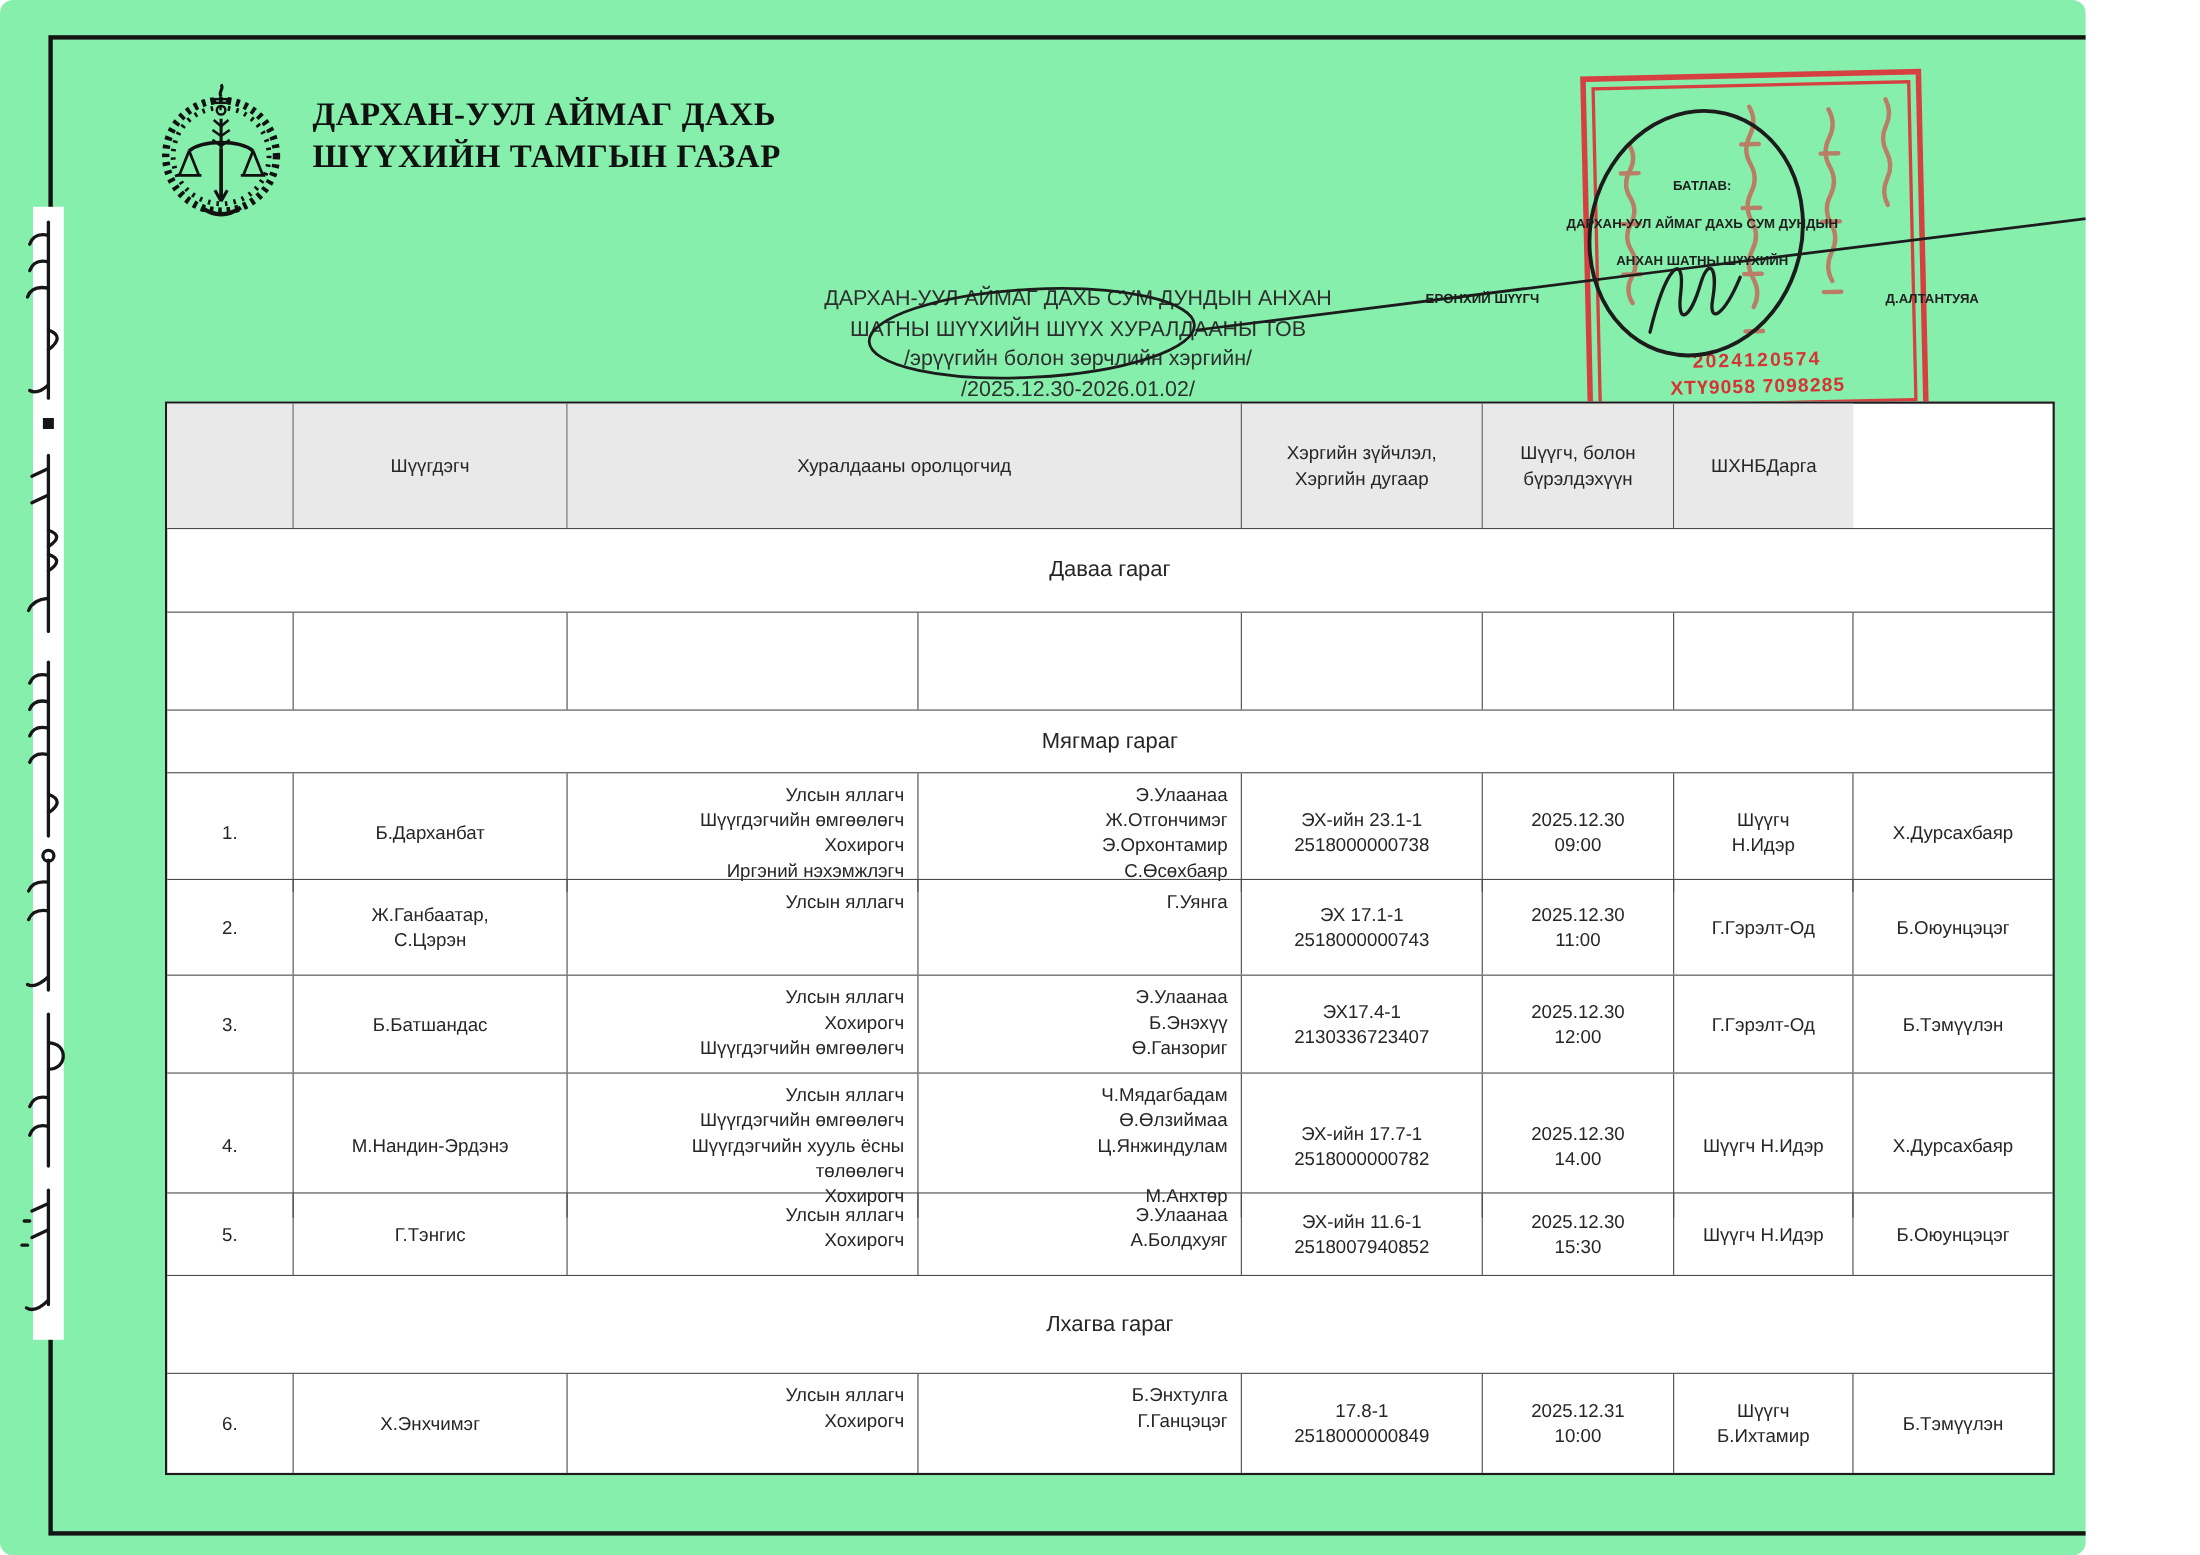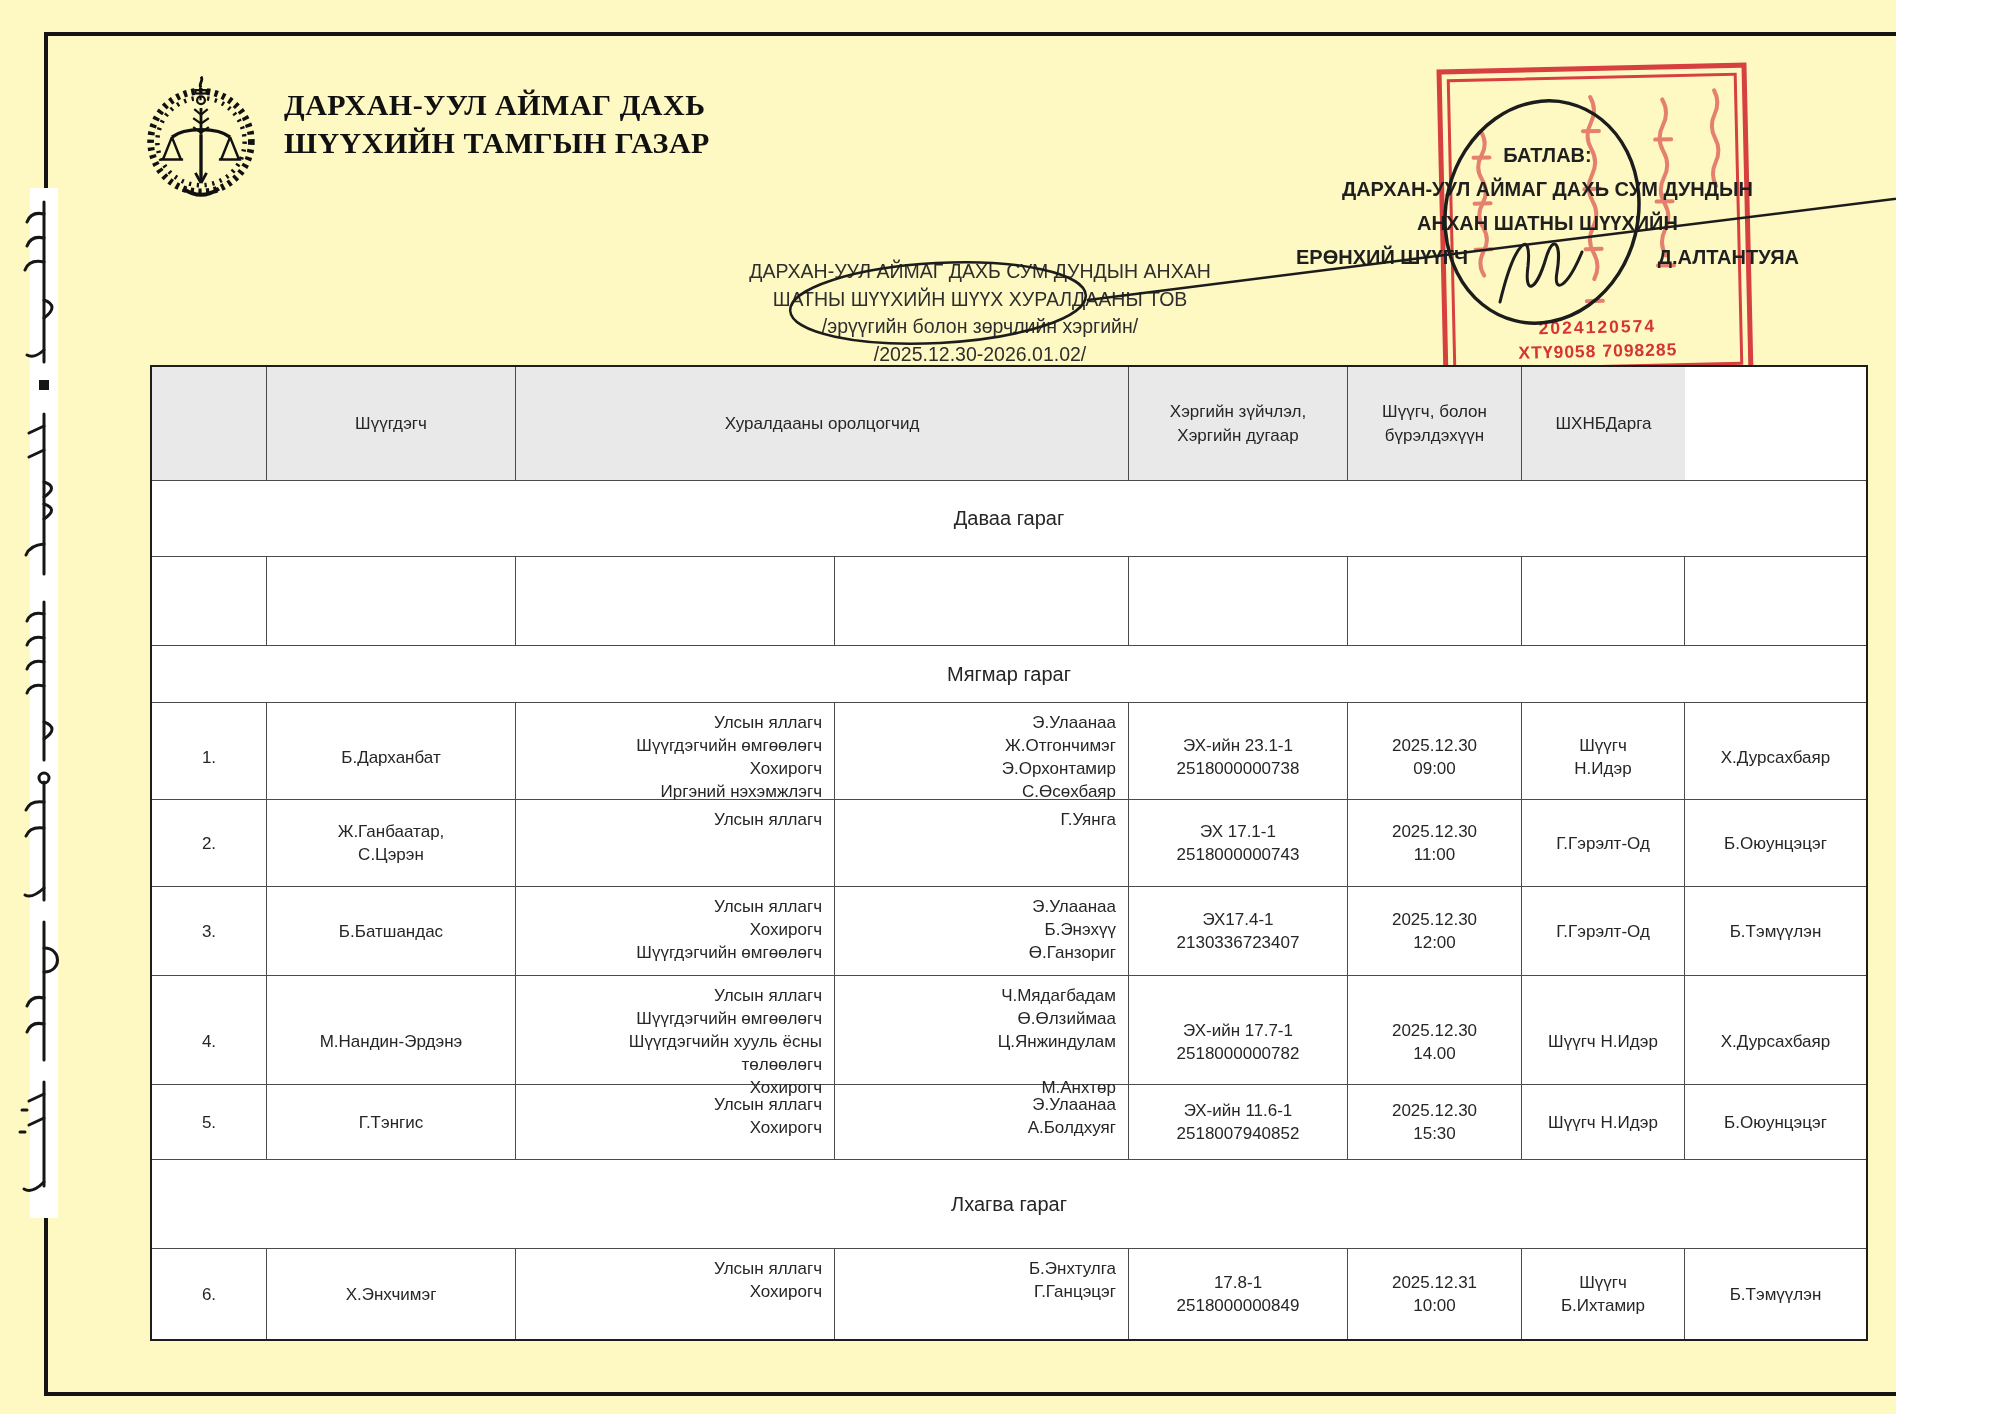--- a/index.html
+++ b/index.html
@@ -1,17 +1,17 @@
 <!DOCTYPE html>
 <html><head>
 <meta charset="utf-8">
 <style>
   html,body{margin:0;padding:0;background:#ffffff;}
-  .page{position:relative;width:1896px;height:1414px;background:#fef9c3;overflow:hidden;
-        font-family:"Liberation Sans","DejaVu Sans",sans-serif;color:#262626;}
+  .page{position:relative;width:1896px;height:1414px;background:#86efac;overflow:hidden;
+        font-family:"Liberation Sans","DejaVu Sans",sans-serif;color:#262626;border-radius:12px;}
   .frame{position:absolute;left:44px;top:32px;width:1906px;height:1356px;border:4px solid #141414;}
 
   
   .sidebar-svg{position:absolute;left:8px;top:182px;}
 
   
   .logo-svg{position:absolute;left:138px;top:70px;}
 
   .letterhead{position:absolute;left:284px;top:86px;font-family:"Liberation Serif","DejaVu Serif",serif;
               font-weight:700;font-size:30px;line-height:38px;letter-spacing:.5px;color:#111;}
@@ -21,22 +21,22 @@
 
   
   .stamp{position:absolute;left:1440px;top:66px;width:310px;height:312px;
          border:5px solid #d64040;transform:rotate(-1.3deg);box-sizing:border-box;z-index:2;}
   .stamp-inner{position:absolute;inset:5px;border:3px solid #d64040;}
   .stamp-num{position:absolute;left:0;right:0;text-align:center;color:#d63434;font-weight:700;
              font-size:17.5px;letter-spacing:2px;z-index:3;}
   .num1{top:246px;} .num2{top:270px;letter-spacing:1px;}
   .stamp-script-svg{position:absolute;left:0;top:0;z-index:1;}
 
-  .stamp-text{position:absolute;left:1290px;top:138px;width:515px;text-align:center;
-              font-weight:700;font-size:20px;line-height:34px;color:#1f1f1f;z-index:5;}
+  .stamp-text{position:absolute;left:1290px;top:152px;width:515px;text-align:center;
+              font-weight:700;font-size:12px;line-height:34px;color:#1f1f1f;z-index:5;}
   .stamp-text .l4{display:flex;justify-content:space-between;padding:0 6px;}
 
   .overlay-svg{position:absolute;left:0;top:0;z-index:6;pointer-events:none;}
 
   
   .sched{position:absolute;left:150px;top:365px;width:1714px;border:2.5px solid #1d1d1d;
          box-sizing:content-box;background:#fff;font-size:17px;z-index:4;}
   .tr{display:grid;grid-template-columns:115px 249px 319px 294px 219px 174px 163px 181px;
       border-bottom:1.6px solid #4a4a4a;}
   .sched > :last-child{border-bottom:none;}

